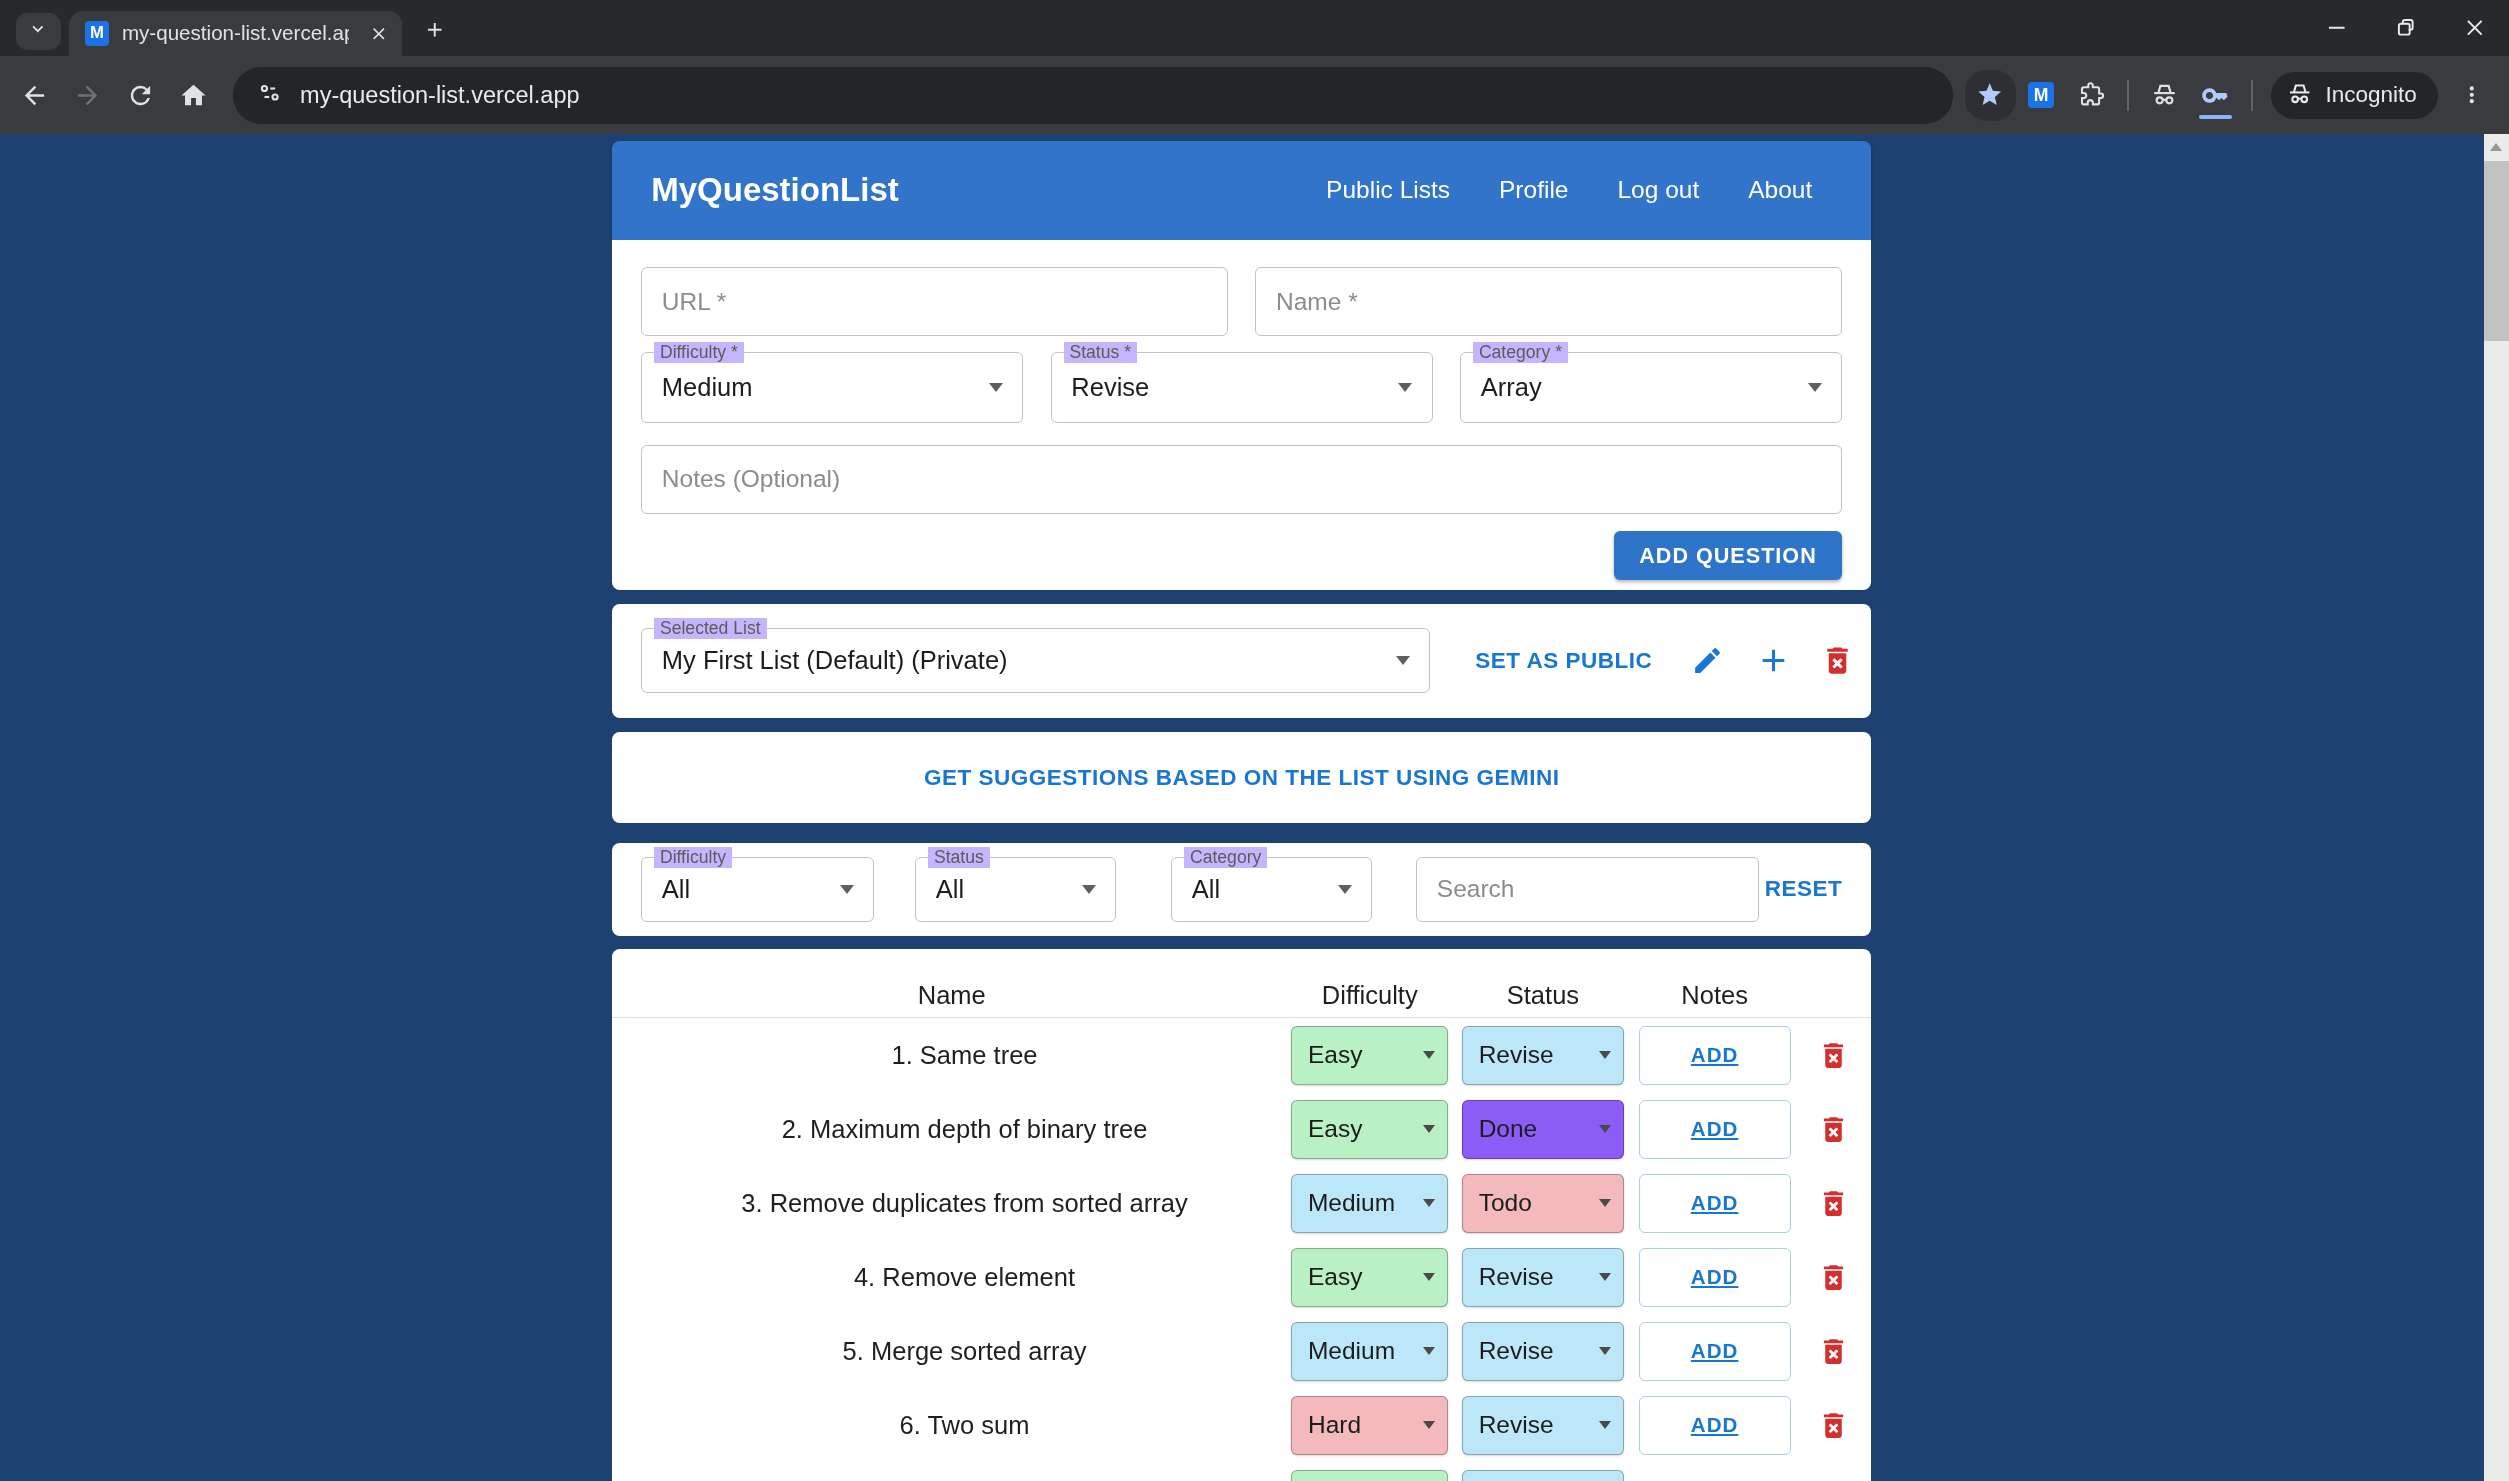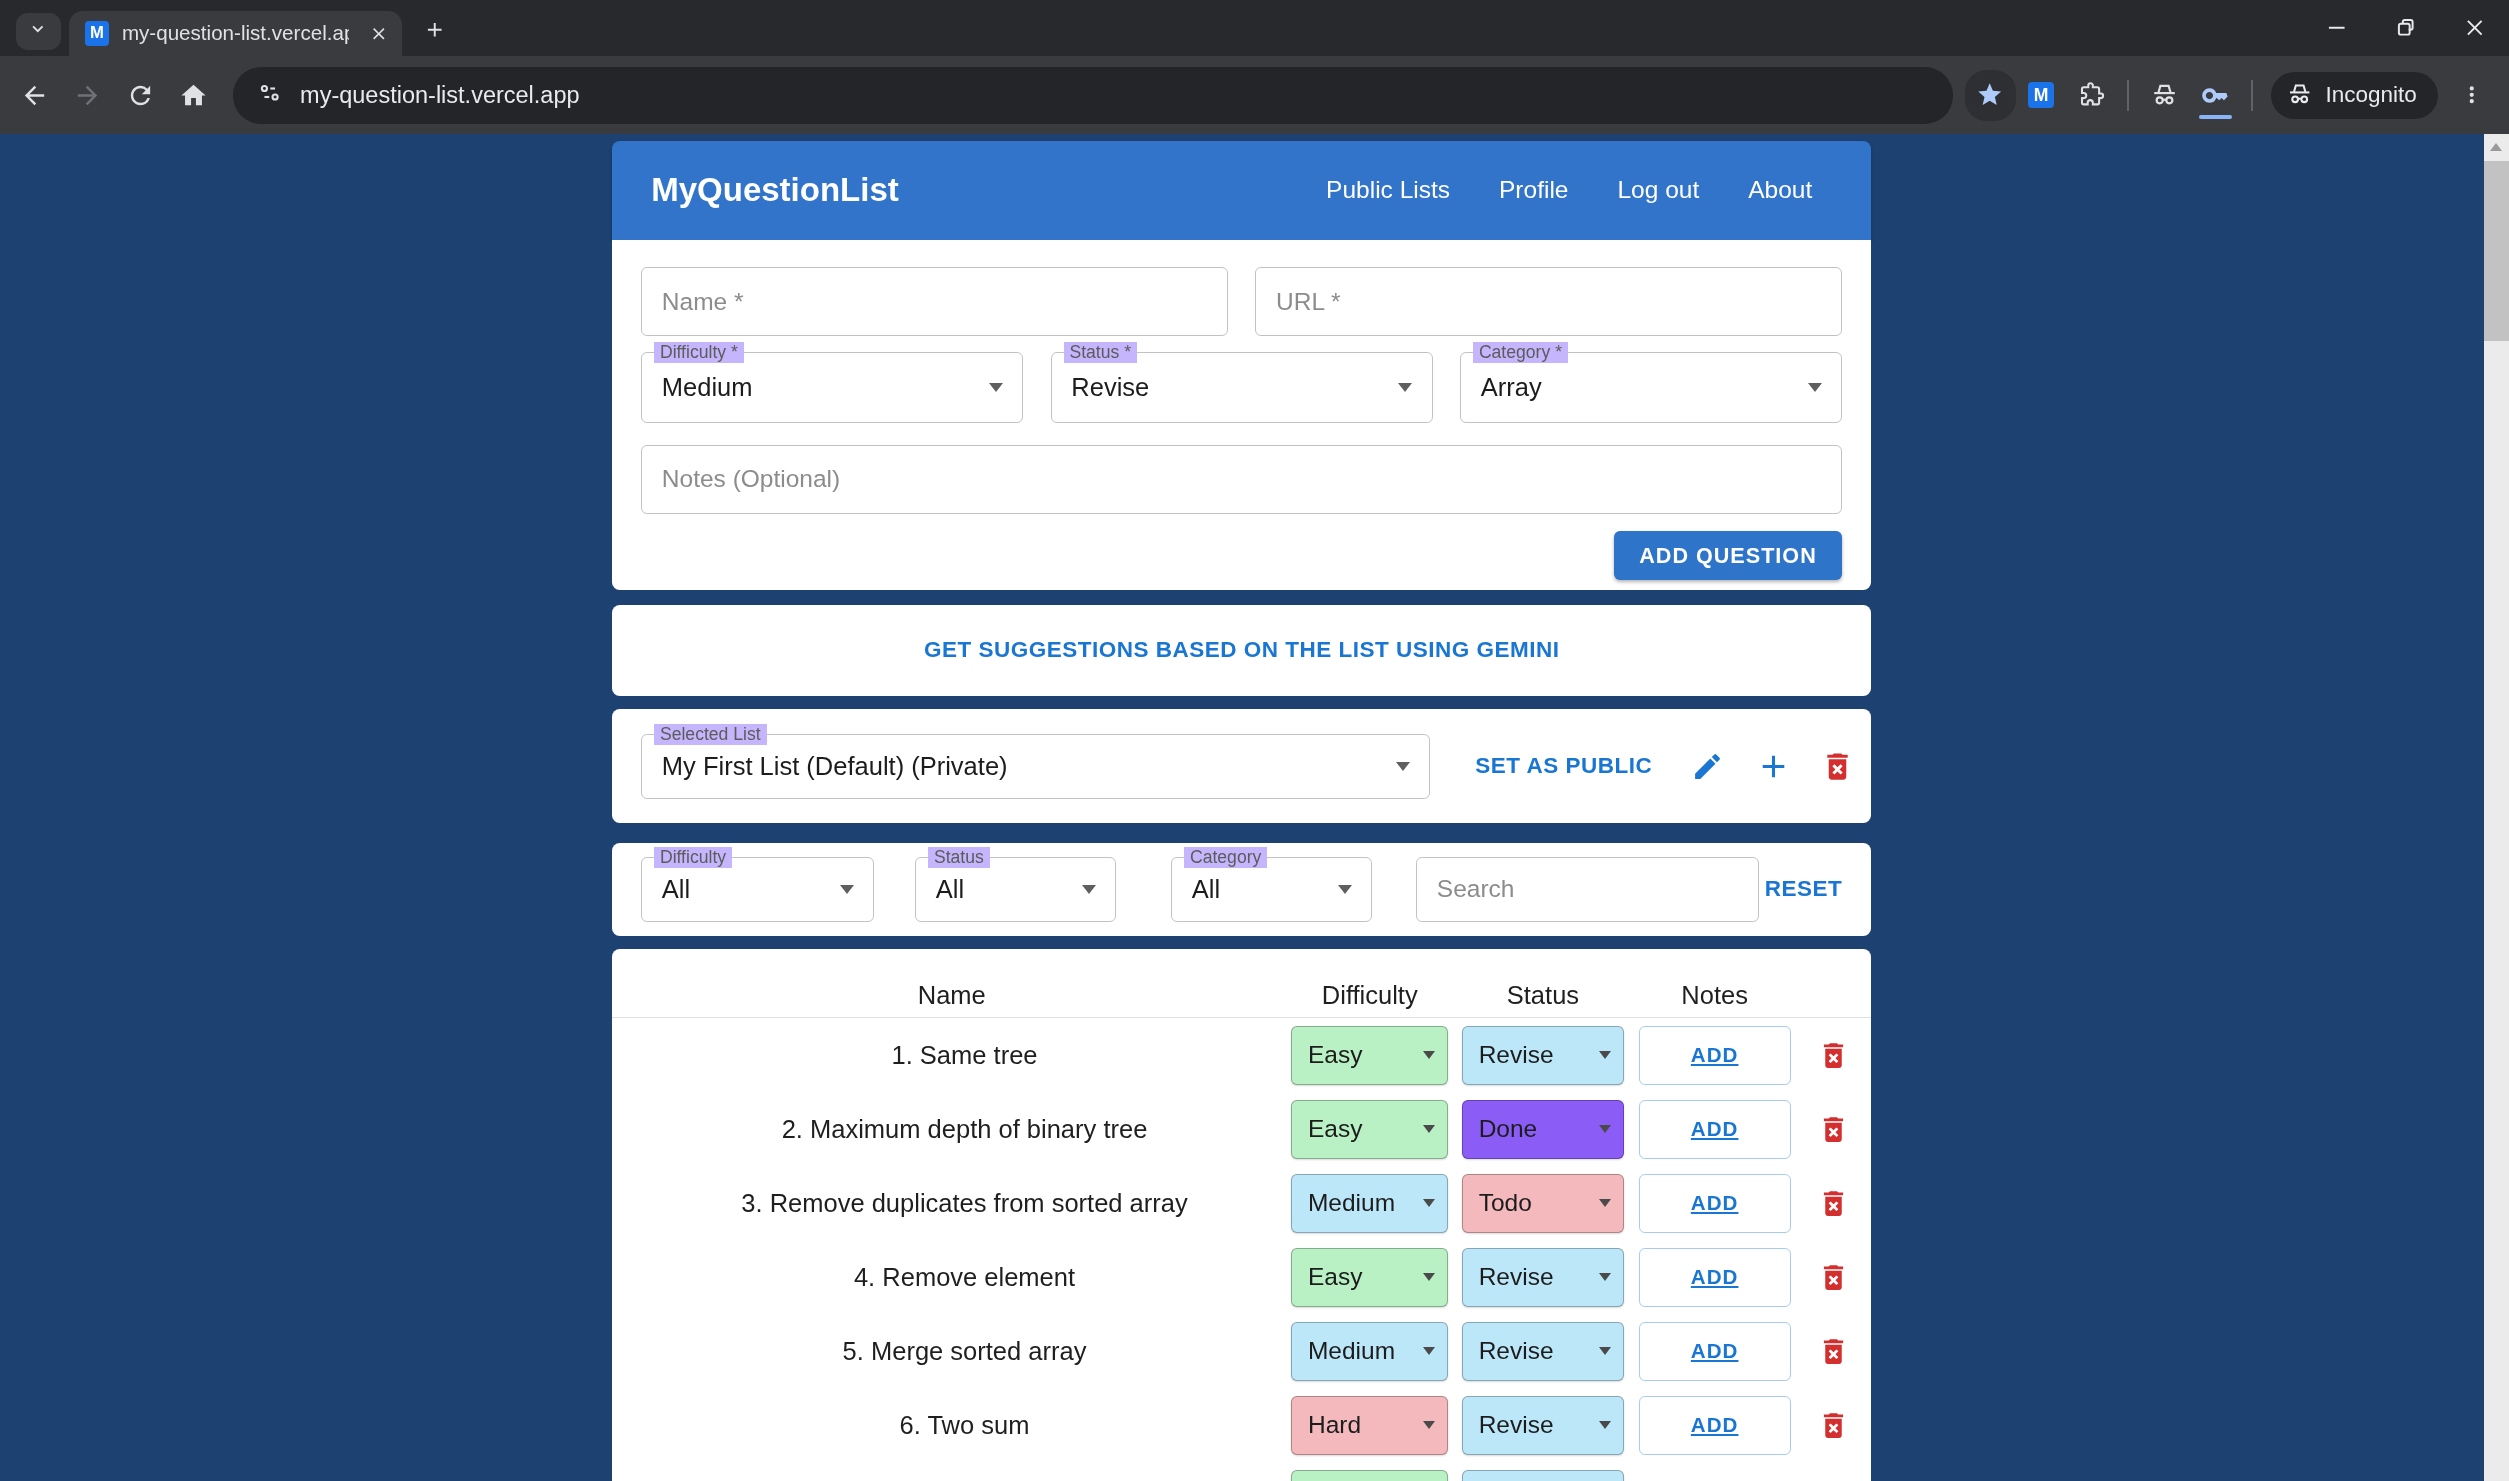--- a/index.html
+++ b/index.html
@@ -233,22 +233,22 @@
         <div class="app-nav">
           <div>Public Lists</div>
           <div>Profile</div>
           <div>Log out</div>
           <div>About</div>
         </div>
       </div>
 
       <div class="card form-card">
         <div class="frow">
+          <input class="text-input flex1" placeholder="URL *" style="">
           <input class="text-input flex1" placeholder="Name *" style="">
-          <input class="text-input flex1" placeholder="URL *" style="">
         </div>
         <div class="frow selects-row">
           <div class="mui-select flex1">
             <span class="flabel">Difficulty *</span>
             <span class="val">Medium</span>
             <span class="dd-arrow"></span>
           </div>
           <div class="mui-select flex1">
             <span class="flabel">Status *</span>
             <span class="val">Revise</span>
@@ -261,24 +261,20 @@
           </div>
         </div>
         <div class="frow notes-row">
           <input class="text-input flex1" placeholder="Notes (Optional)" style="">
         </div>
         <div class="btn-row">
           <button class="primary-btn">ADD QUESTION</button>
         </div>
       </div>
 
-      <div class="card gemini-card">
-        <span class="text-btn">GET SUGGESTIONS BASED ON THE LIST USING GEMINI</span>
-      </div>
-
       <div class="card list-card">
         <div class="mui-select list-select">
           <span class="flabel">Selected List</span>
           <span class="val">My First List (Default) (Private)</span>
           <span class="dd-arrow"></span>
         </div>
         <span class="text-btn">SET AS PUBLIC</span>
         <span class="icon-btn edit-btn">
           <svg width="33" height="33" viewBox="0 0 24 24">
               <path fill="#1976d2" d="M3 17.25V21h3.75L17.81 9.94l-3.75-3.75L3 17.25zM20.71 7.04c.39-.39.39-1.02 0-1.41l-2.34-2.34a.996.996 0 0 0-1.41 0l-1.83 1.83 3.75 3.75 1.83-1.83z"></path>
@@ -289,20 +285,24 @@
               <path fill="#1976d2" d="M19 13h-6v6h-2v-6H5v-2h6V5h2v6h6v2z"></path>
             </svg>
         </span>
         <span class="icon-btn dellist-btn">
           <svg width="35" height="35" viewBox="0 0 24 24">
               <path fill="#d32f2f" d="M6 19c0 1.1.9 2 2 2h8c1.1 0 2-.9 2-2V7H6v12zm2.46-7.12 1.41-1.41L12 12.59l2.12-2.12 1.41 1.41L13.41 14l2.12 2.12-1.41 1.41L12 15.41l-2.12 2.12-1.41-1.41L10.59 14l-2.13-2.12zM15.5 4l-1-1h-5l-1 1H5v2h14V4h-3.5z"></path>
             </svg>
         </span>
       </div>
 
+      <div class="card gemini-card">
+        <span class="text-btn">GET SUGGESTIONS BASED ON THE LIST USING GEMINI</span>
+      </div>
+
       <div class="card filter-card">
         <div class="mui-select f-diff">
           <span class="flabel">Difficulty</span>
           <span class="val">All</span>
           <span class="dd-arrow"></span>
         </div>
         <div class="mui-select f-stat">
           <span class="flabel">Status</span>
           <span class="val">All</span>
           <span class="dd-arrow"></span>

